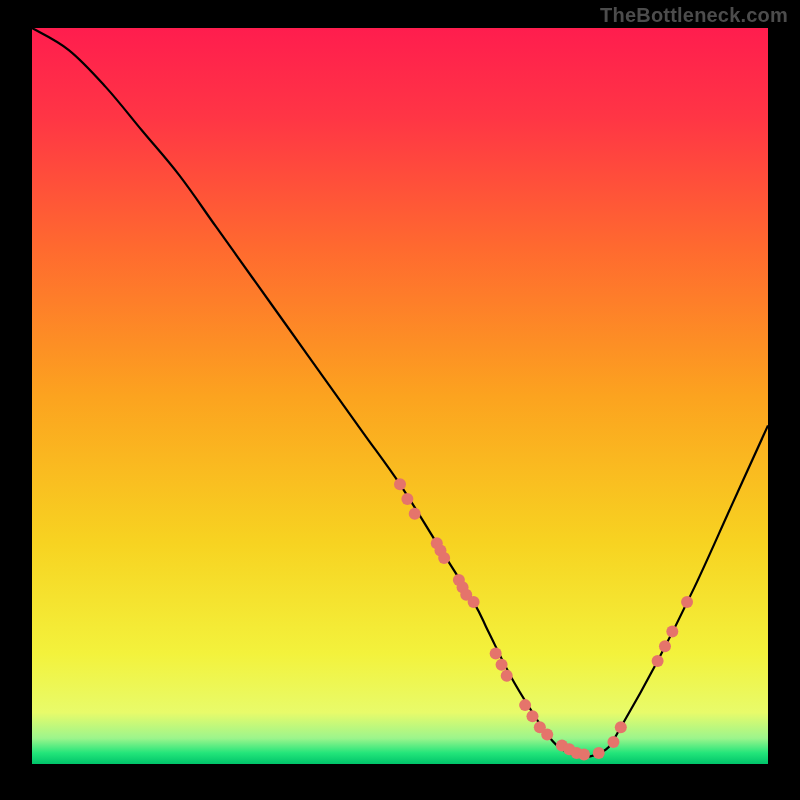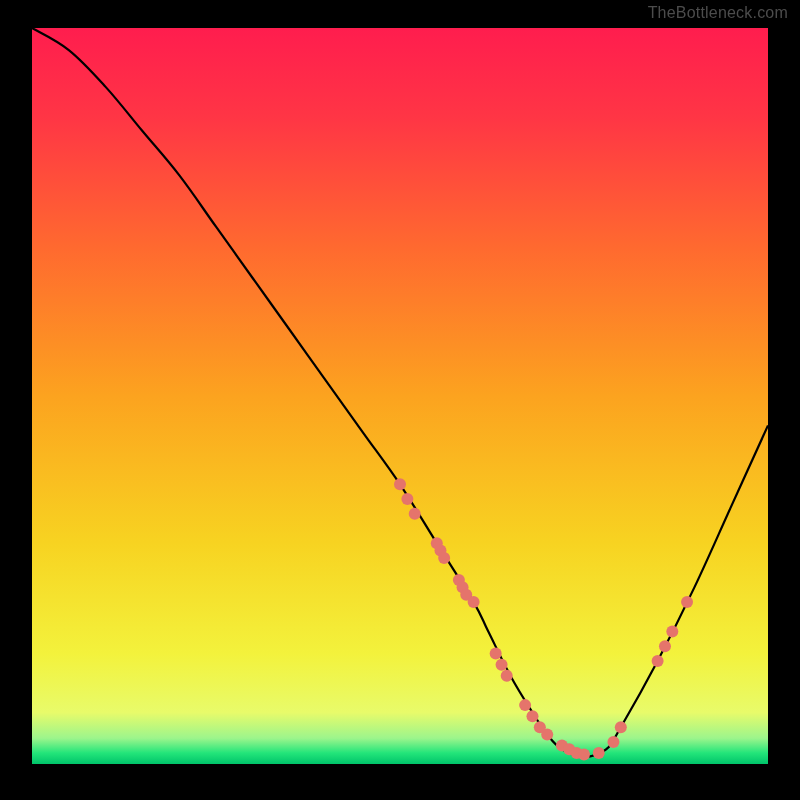--- a/index.html
+++ b/index.html
@@ -1,18 +1,18 @@
 <!DOCTYPE html>
 <html><head>
 <meta charset="utf-8">
 <style>
   * { margin: 0; padding: 0; box-sizing: border-box; }
   html, body { width: 800px; height: 800px; background: #000; font-family: Arial, sans-serif; }
   .stage { position: relative; width: 800px; height: 800px; background: #000; }
-  .watermark { position: absolute; top: 4px; right: 12px; color: #4c4c4c; font-size: 16px; font-weight: 400; letter-spacing: 0.2px; z-index: 10; }
+  .watermark { position: absolute; top: 4px; right: 12px; color: #4c4c4c; font-size: 20px; font-weight: 700; letter-spacing: 0.2px; z-index: 10; }
   .plot-area { position: absolute; left: 32px; top: 28px; width: 736px; height: 736px; }
   svg { position: absolute; inset: 0; }
 </style>
 </head>
 <body>
 
 <div class="stage">
   <div class="watermark">TheBottleneck.com</div>
   <div class="plot-area">
     <svg id="grad-svg" viewBox="0 0 736 736" preserveAspectRatio="none">

